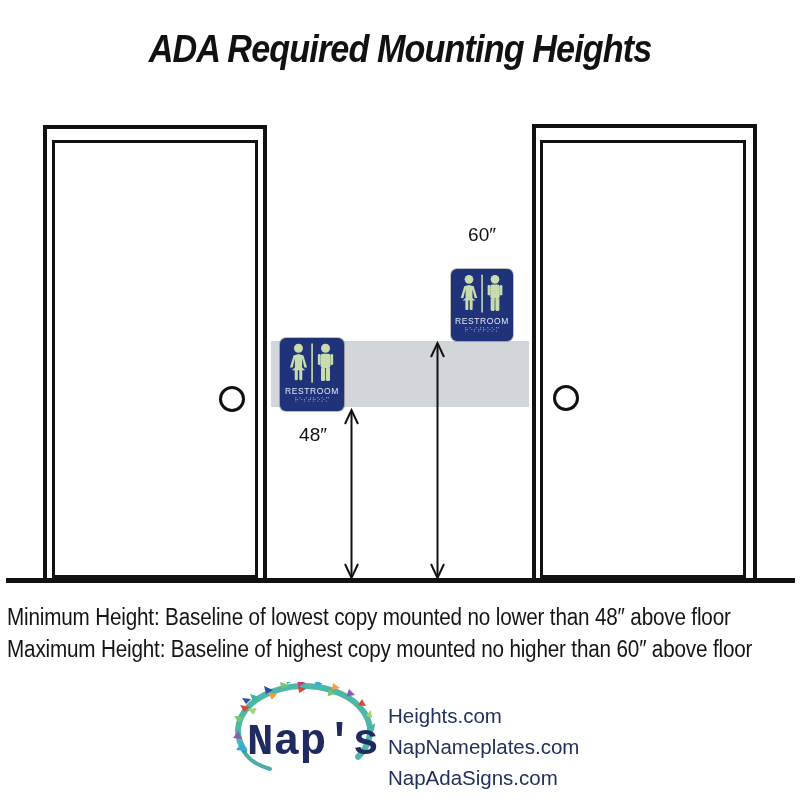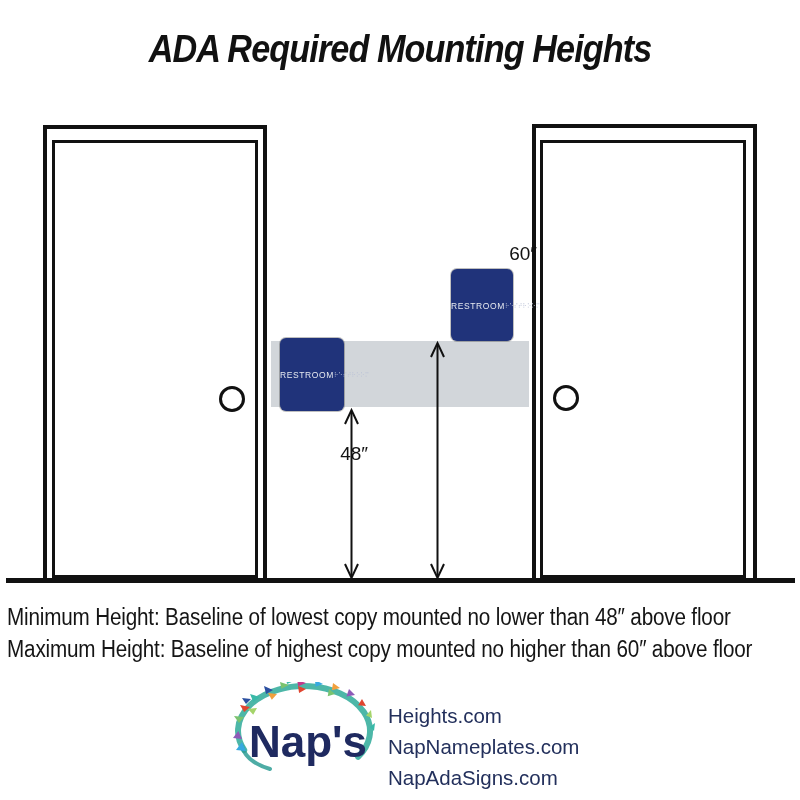--- a/index.html
+++ b/index.html
@@ -15,38 +15,38 @@
   
   .door-outer{border:4px solid #111;border-bottom:none;background:#fff;box-sizing:border-box;}
   .door-inner{border:3px solid #111;background:#fff;box-sizing:border-box;}
   .knob{width:26px;height:26px;border:3.5px solid #111;border-radius:50%;background:#fff;box-sizing:border-box;}
 
   
   .band{left:271px;top:341px;width:258px;height:66px;background:var(--band-gray,#d2d6da);}
 
   
   .sign{background:var(--sign-navy,#20337a);border-radius:6px;box-sizing:border-box;
-        display:flex;flex-direction:row;align-items:center;
+        display:flex;flex-direction:column;align-items:center;padding-top:5px;
         box-shadow:0 0 0 1px rgba(0,0,0,.25);}
   .sign svg{color:var(--figure-green,#c9dcae);}
   .sign-text{font-size:8.5px;letter-spacing:.6px;color:#e6e9f0;margin-top:2px;line-height:1;}
   .sign-braille{font-size:6px;color:#b9c1d6;line-height:1;margin-top:1px;font-family:"DejaVu Sans",sans-serif;}
 
   
-  .dim-label{width:110px;text-align:right;font-size:19px;line-height:1.3;color:#111;margin-top:19px;}
+  .dim-label{width:110px;text-align:center;font-size:19px;line-height:1.3;color:#111;}
 
   
   .floor{left:6px;top:578px;width:789px;height:5px;background:#111;}
 
   
   .note{left:7px;font-size:23.5px;letter-spacing:-.2px;transform:scaleX(.88);transform-origin:left center;white-space:nowrap;color:#151515;}
 
   
-  .brand{left:247px;top:717px;width:122px;text-align:center;
-         font-family:Liberation Sans, sans-serif;font-weight:bold;font-size:44px;color:var(--brand-navy,#1f2a60);}
+  .brand{left:247px;top:717px;width:122px;text-align:right;
+         font-family:Liberation Mono, monospace;font-weight:bold;font-size:44px;color:var(--brand-navy,#1f2a60);}
   .urls{left:388px;top:700px;font-size:20.5px;line-height:31px;color:var(--url-navy,#23305c);}
   .urls div{white-space:nowrap;}
 
   svg.overlay{left:0;top:0;pointer-events:none;}
 </style>
 </head>
 <body>
 
 <svg width="0" height="0" style="position:absolute">
   <defs>

